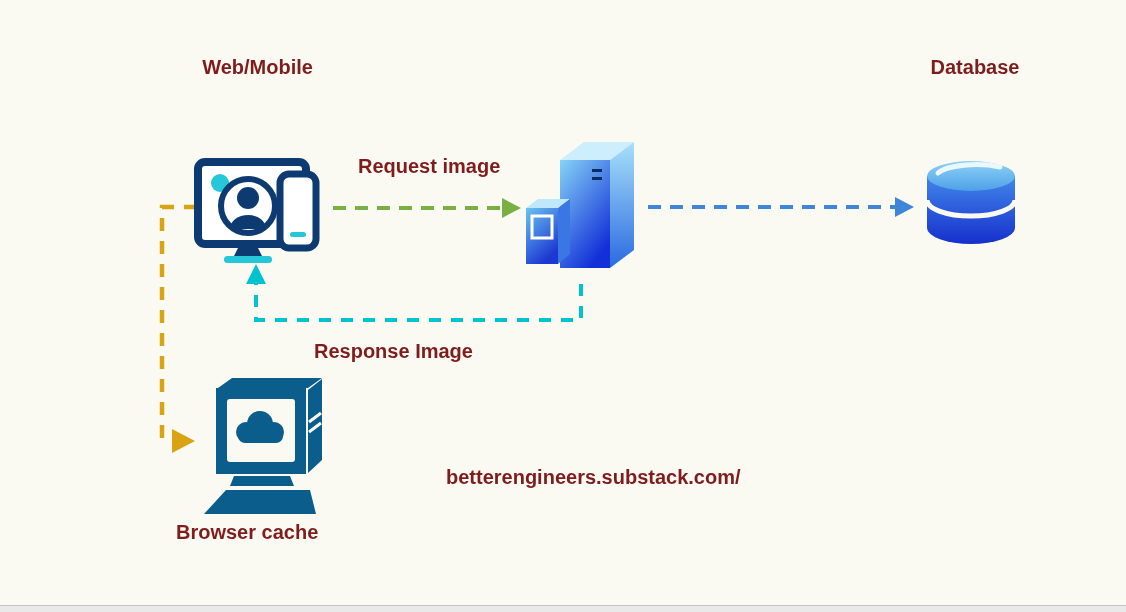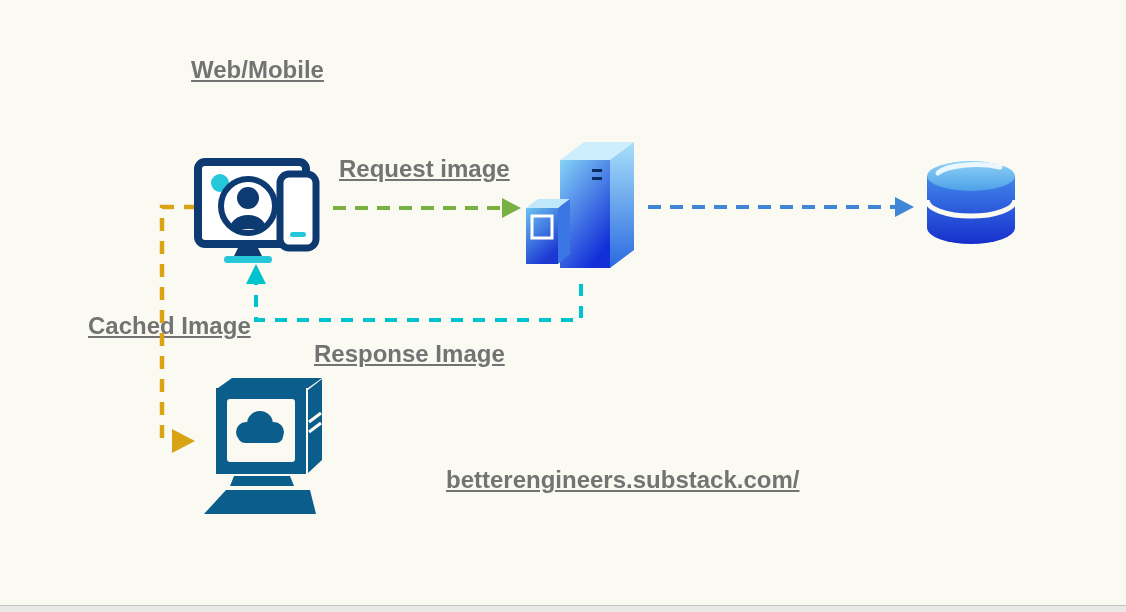--- a/index.html
+++ b/index.html
@@ -6,45 +6,45 @@
   .canvas{
     position:relative;
     width:1126px;height:612px;
     background:#fafaf3;
     overflow:hidden;
     font-family:"Liberation Sans", sans-serif;
   }
   .lbl{
     position:absolute;
     font-weight:bold;
-    font-size:24px;
-    color:#737373;
+    font-size:20px;
+    color:#7f1d1d;
     white-space:nowrap;
-    text-decoration:underline;
   }
   .lbl.centered{text-align:center;}
   svg{position:absolute;display:block;}
   .arrows{left:0;top:0;pointer-events:none;}
   .bottom-edge{
     position:absolute;left:0;right:0;bottom:0;height:6px;
     background:#e9e9e9;border-top:1px solid #c2c2c2;
   }
 </style>
 </head>
 <body>
 
 <div class="canvas">
 
   <div class="lbl centered" style="left:180px;top:56px;width:155px;">Web/Mobile</div>
+  <div class="lbl centered" style="left:900px;top:56px;width:150px;">Database</div>
 
-  <div class="lbl" style="left:339px;top:155px;">Request image</div>
-  <div class="lbl" style="left:88px;top:312px;">Cached Image</div>
+  <div class="lbl" style="left:358px;top:155px;">Request image</div>
   <div class="lbl" style="left:446px;top:466px;">betterengineers.substack.com/</div>
 
   <div class="lbl" style="left:314px;top:340px;">Response Image</div>
+  <div class="lbl" style="left:176px;top:521px;">Browser cache</div>
 
   <svg class="arrows" width="1126" height="612" viewBox="0 0 1126 612">
 
     <path d="M333 208 H502" fill="none" stroke="#79b043" stroke-width="4" stroke-dasharray="13 9"></path>
     <polygon points="502,198 521,208 502,218" fill="#79b043"></polygon>
 
     <path d="M648 207 H895" fill="none" stroke="#3f86d8" stroke-width="4" stroke-dasharray="13 9"></path>
     <polygon points="895,197 914,207 895,217" fill="#3f86d8"></polygon>
 
     <path d="M581 284 V320 H256 V282" fill="none" stroke="#00c3d0" stroke-width="4" stroke-dasharray="12 10"></path>

